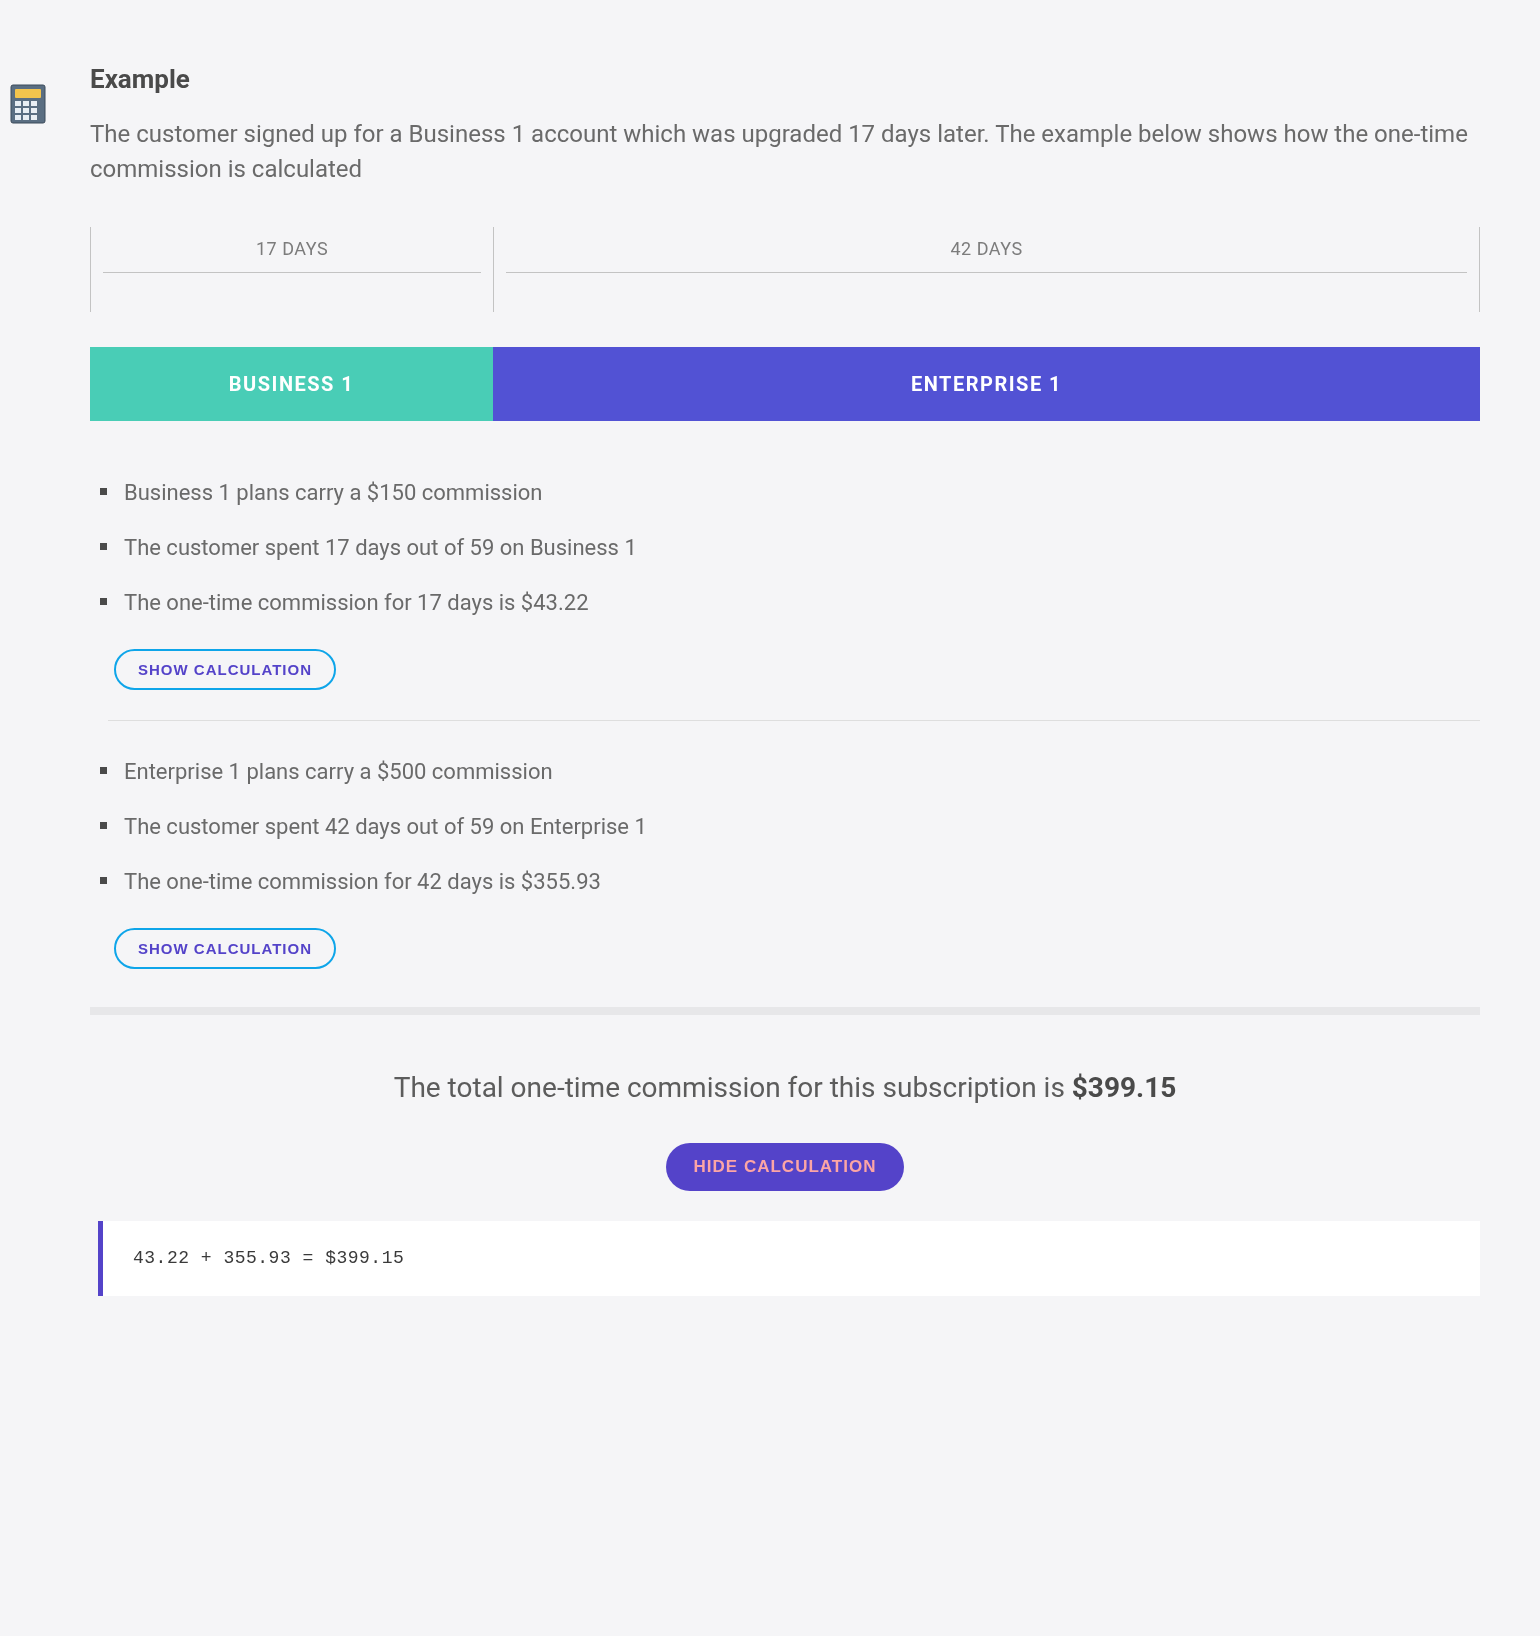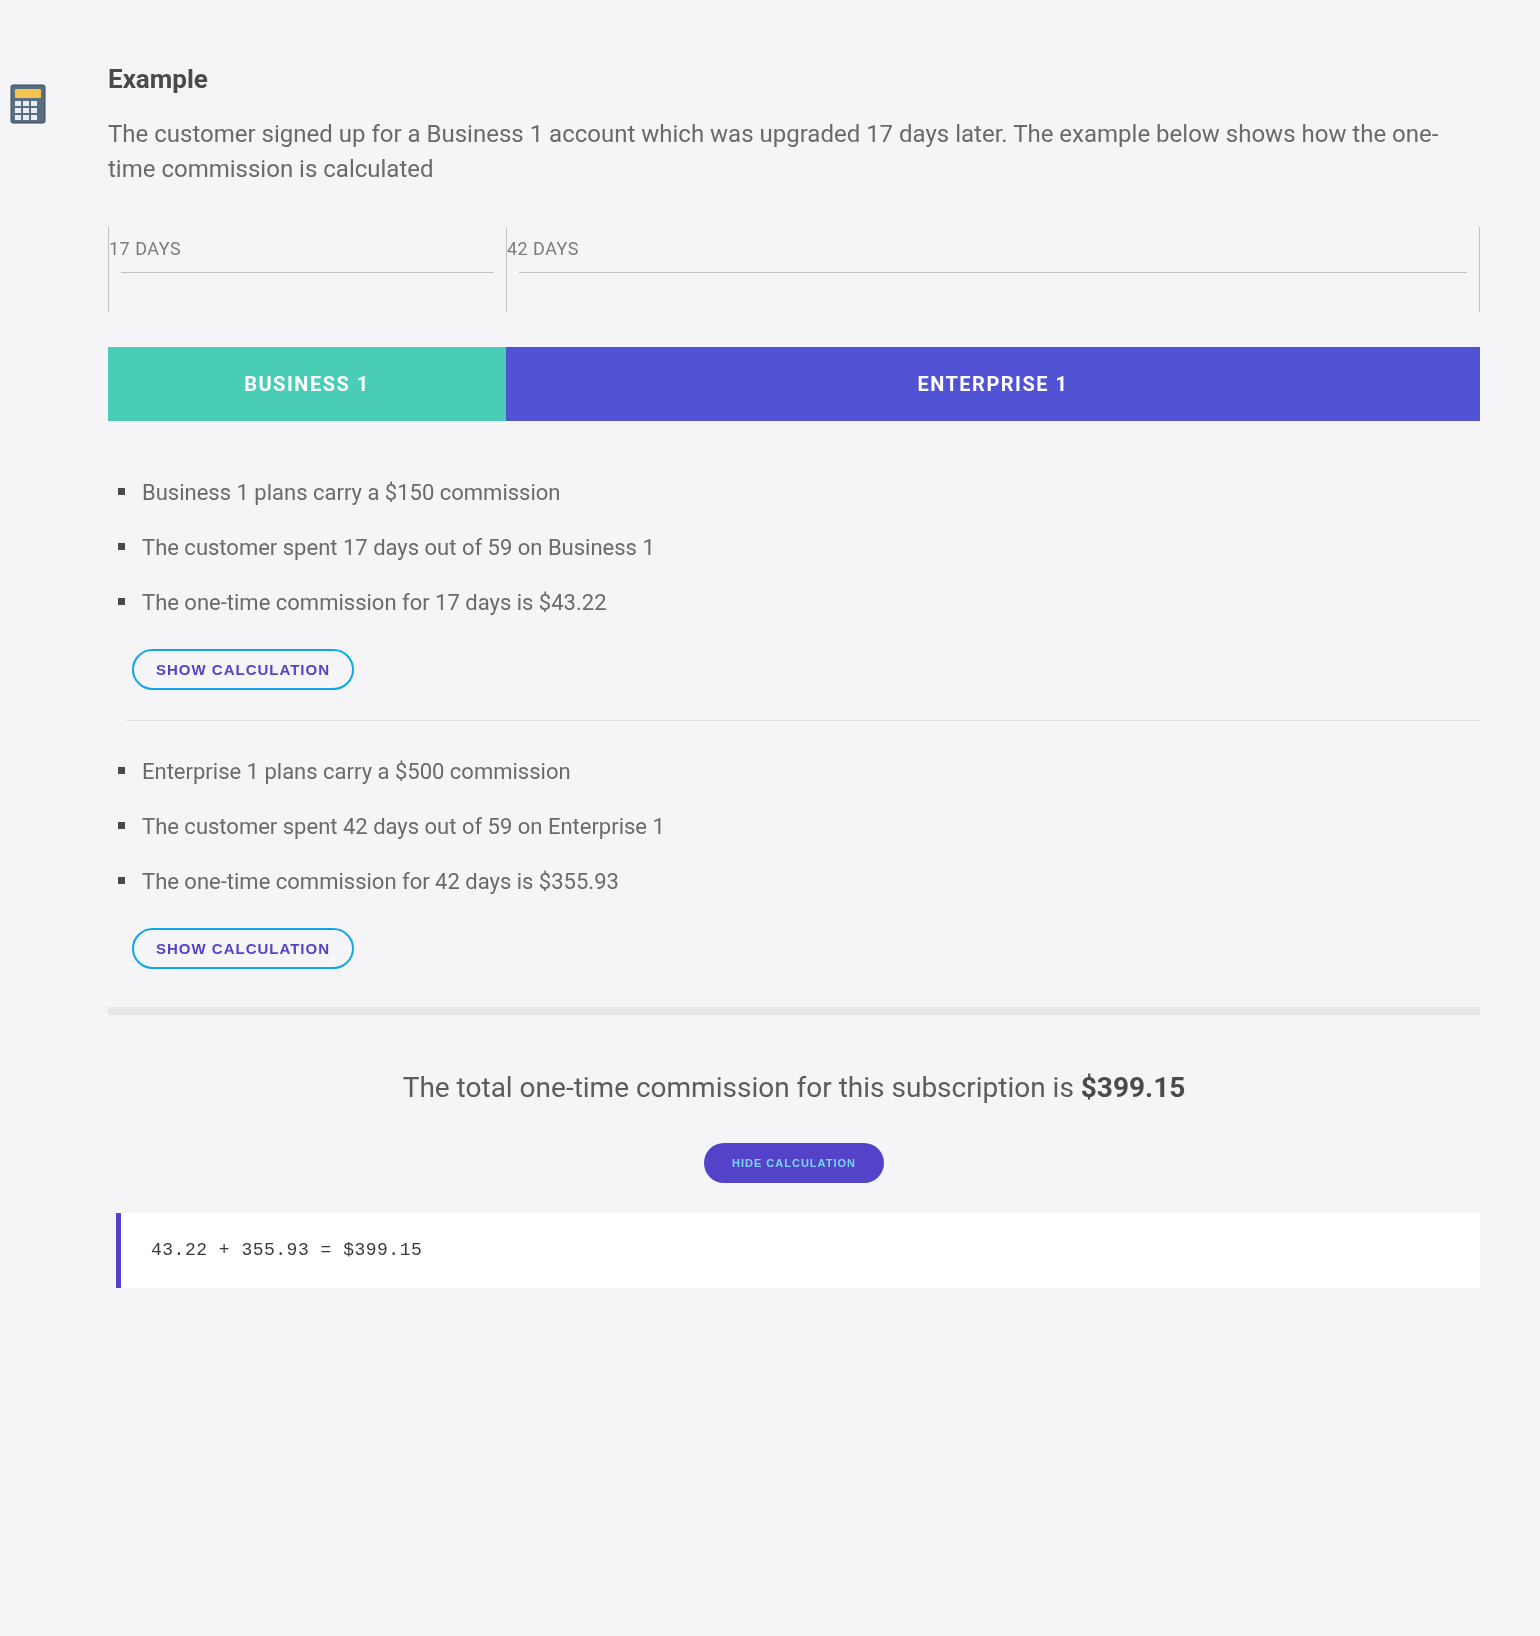--- a/index.html
+++ b/index.html
@@ -7,21 +7,21 @@
     font-family: -apple-system, BlinkMacSystemFont, "Segoe UI", Roboto, "Helvetica Neue", Arial, sans-serif;
     background: #f5f5f7;
     color: #606060;
     font-size: 21px;
     line-height: 1.5;
     padding: 0;
     width: 1540px;
   }
   .card {
     background: #f5f5f7;
-    padding: 60px 60px 80px 60px;
+    padding: 60px 60px 80px 42px;
     position: relative;
   }
   .icon-wrap {
     position: absolute;
     left: 10px;
     top: 84px;
   }
   .content {
     padding-left: 48px;
   }
@@ -42,21 +42,21 @@
     display: flex;
     height: 85px;
     margin-bottom: 35px;
   }
   .timeline-seg {
     border-left: 1px solid #c3c3c3;
     position: relative;
   }
   .timeline-seg.last { border-right: 1px solid #c3c3c3; }
   .timeline-seg .lbl {
-    text-align: left;
+    text-align: center;
     font-size: 18px;
     letter-spacing: 0.5px;
     color: #7c7c7c;
     padding: 8px 0 10px;
   }
   .timeline-seg .rule {
     border-bottom: 1px solid #c3c3c3;
     margin: 0 12px;
   }
   .seg1 { flex: 0 0 29%; }
@@ -129,23 +129,23 @@
     margin-bottom: 34px;
   }
   .total-line strong {
     font-weight: 700;
     color: #4a4a4a;
   }
   .hide-calc-btn {
     display: block;
     margin: 0 auto 30px auto;
     background: #5443c9;
-    color: #7dd3fc;
+    color: #fca5a5;
     border: none;
-    font-size: 11px;
+    font-size: 17px;
     font-weight: 700;
     letter-spacing: 1px;
     padding: 14px 28px;
     border-radius: 999px;
     cursor: pointer;
   }
   .calc-box {
     background: #fff;
     border-left: 5px solid #5443c9;
     padding: 24px 30px;

